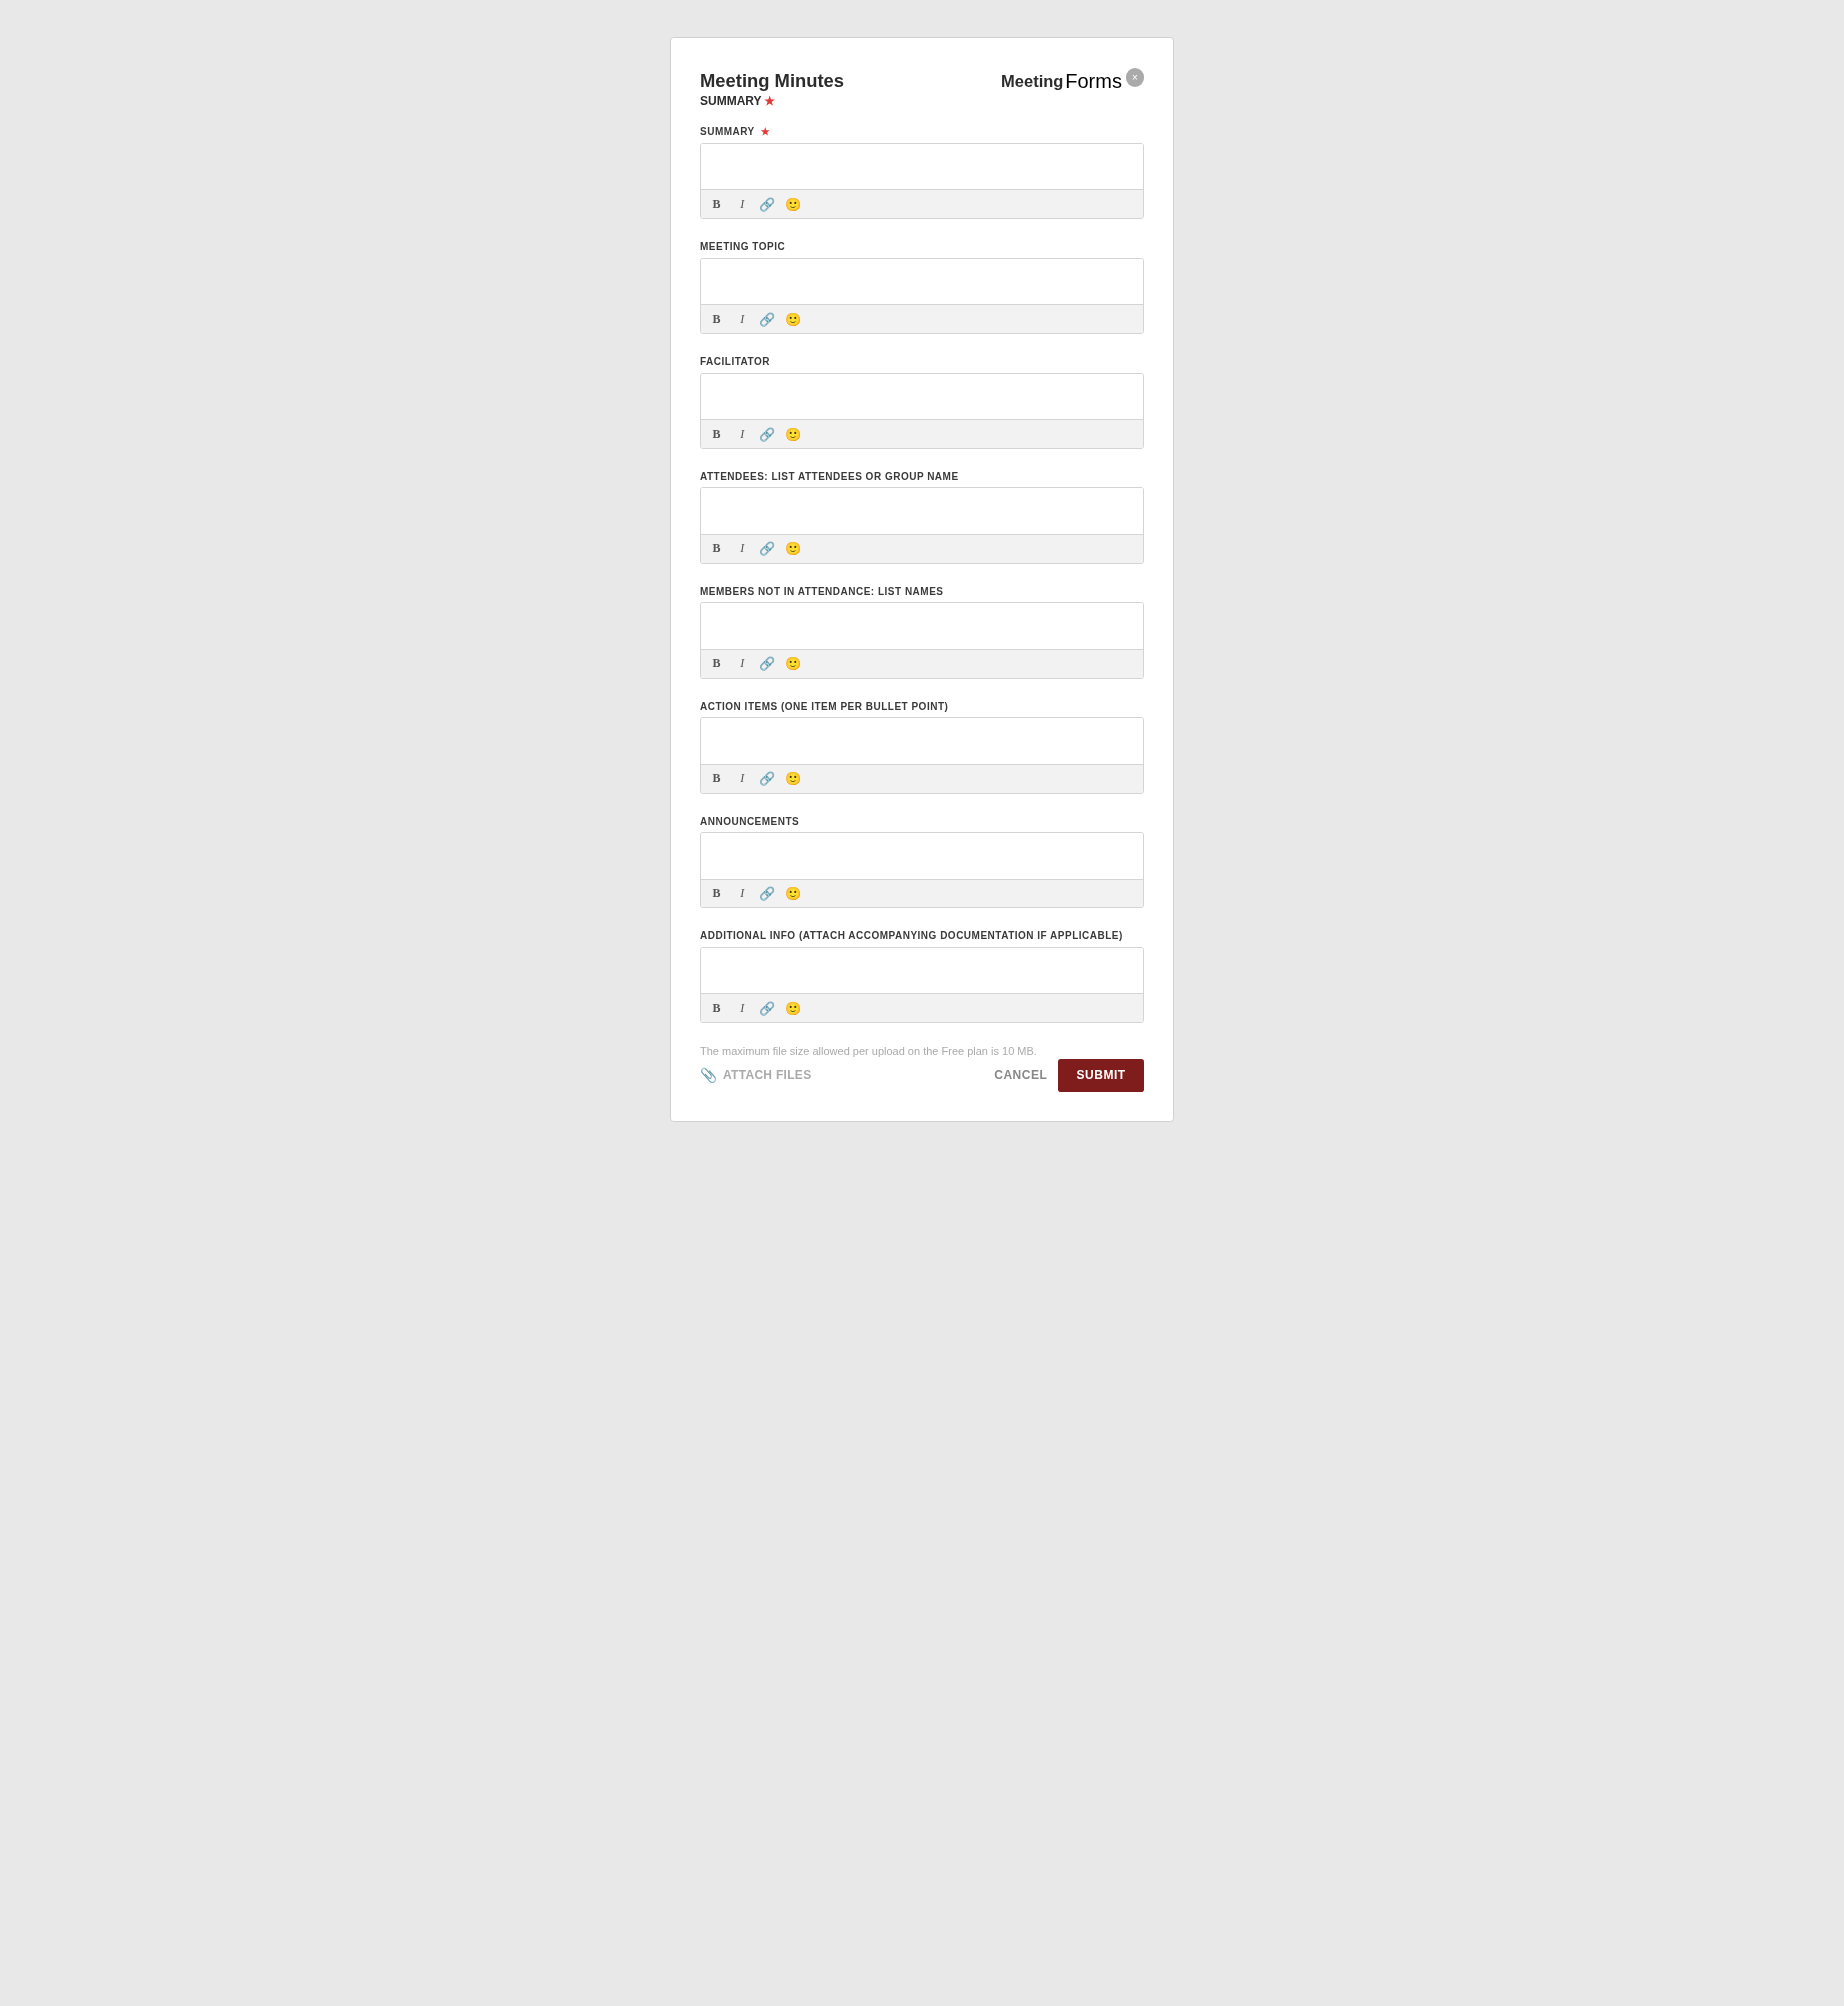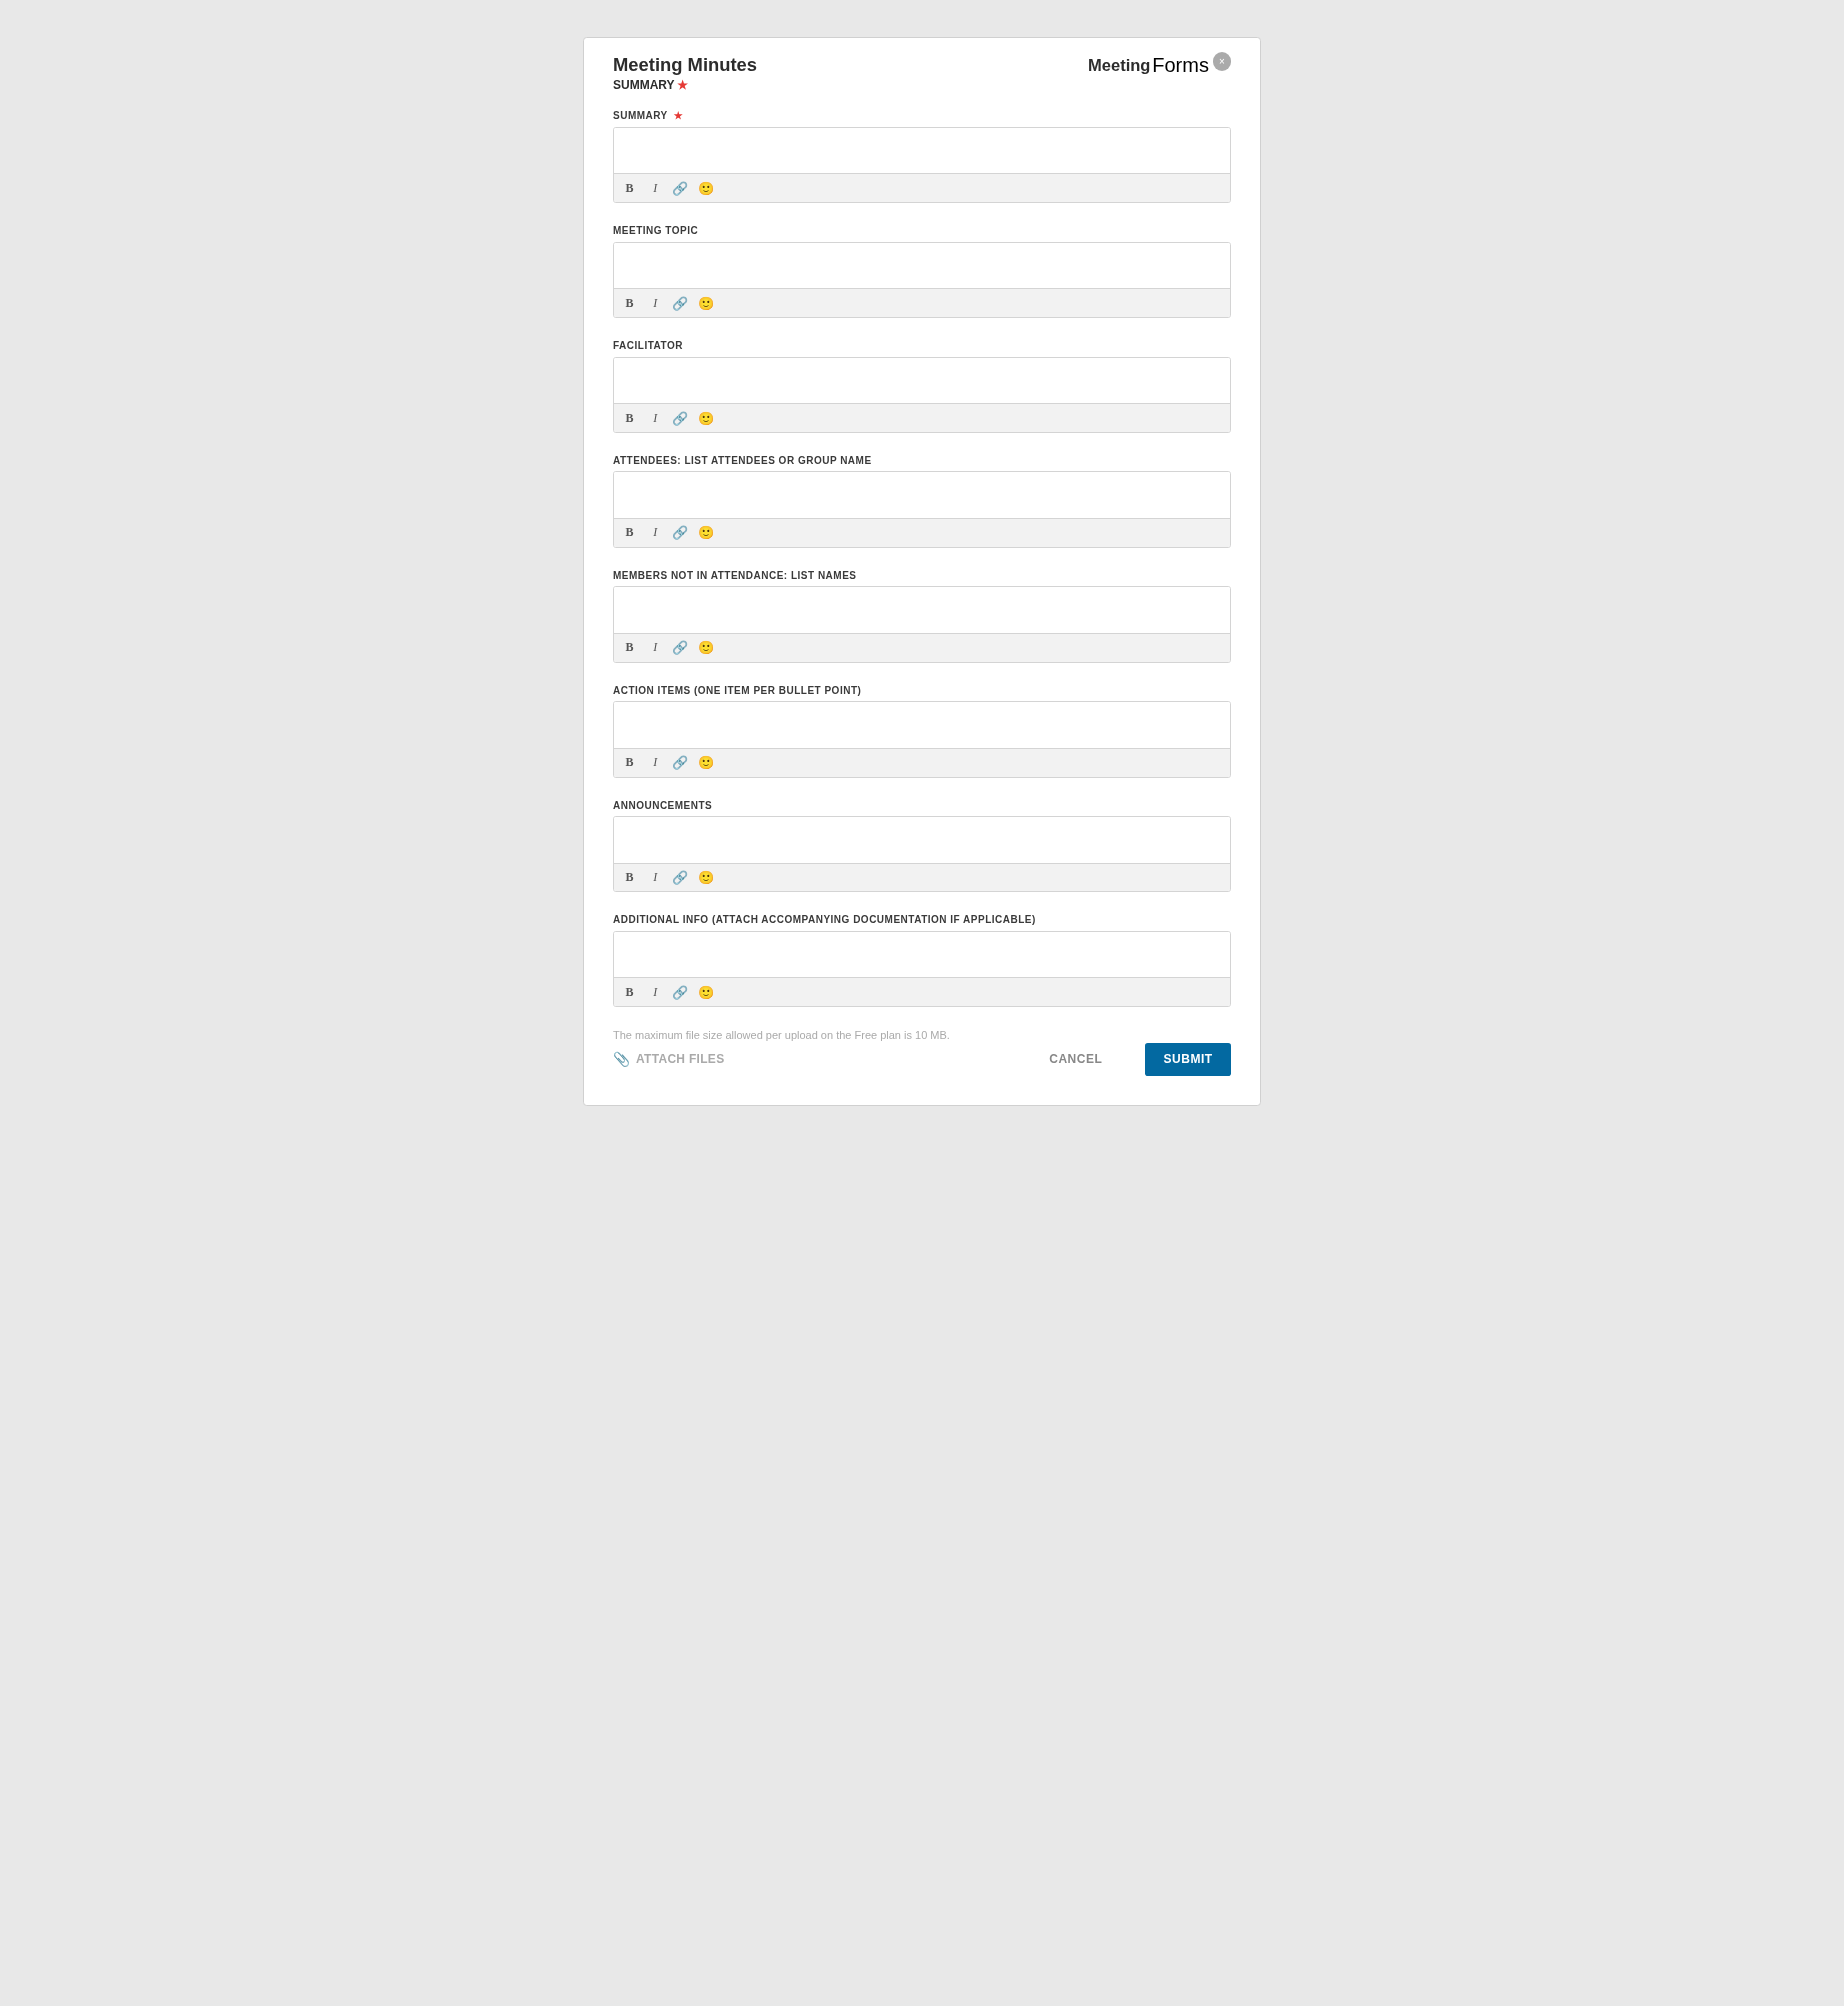--- a/index.html
+++ b/index.html
@@ -15,22 +15,22 @@
       justify-content: center;
       align-items: flex-start;
       min-height: 100vh;
       padding: 37px 18.4px;
     }
 
     .form-container {
       background: #ffffff;
       border: 0.9px solid #d0d0d0;
       border-radius: 3.7px;
-      width: 678px;
-      padding: 16px 29px 29px 29px;
+      width: 504px;
+      padding: 32px 29px 29px 29px;
       position: relative;
     }
 
     .header {
       display: flex;
       justify-content: space-between;
       align-items: flex-start;
       margin-bottom: 18.4px;
     }
 
@@ -199,31 +199,30 @@
       border: none;
       font-size: 12px;
       font-weight: 600;
       color: #888;
       cursor: pointer;
       letter-spacing: 0.5px;
       text-transform: uppercase;
     }
 
     .submit-btn {
-      background: #0369a1;
+      background: #7f1d1d;
       color: #ffffff;
       border: none;
       padding: 9.2px 18.4px;
       border-radius: 2.8px;
       font-size: 12px;
       font-weight: 700;
       cursor: pointer;
       letter-spacing: 0.5px;
       text-transform: uppercase;
-      margin-left: 32px;
     }
 
     .header-right {
       display: flex;
       align-items: flex-start;
     }
   </style>
 </head>
 <body>
 

